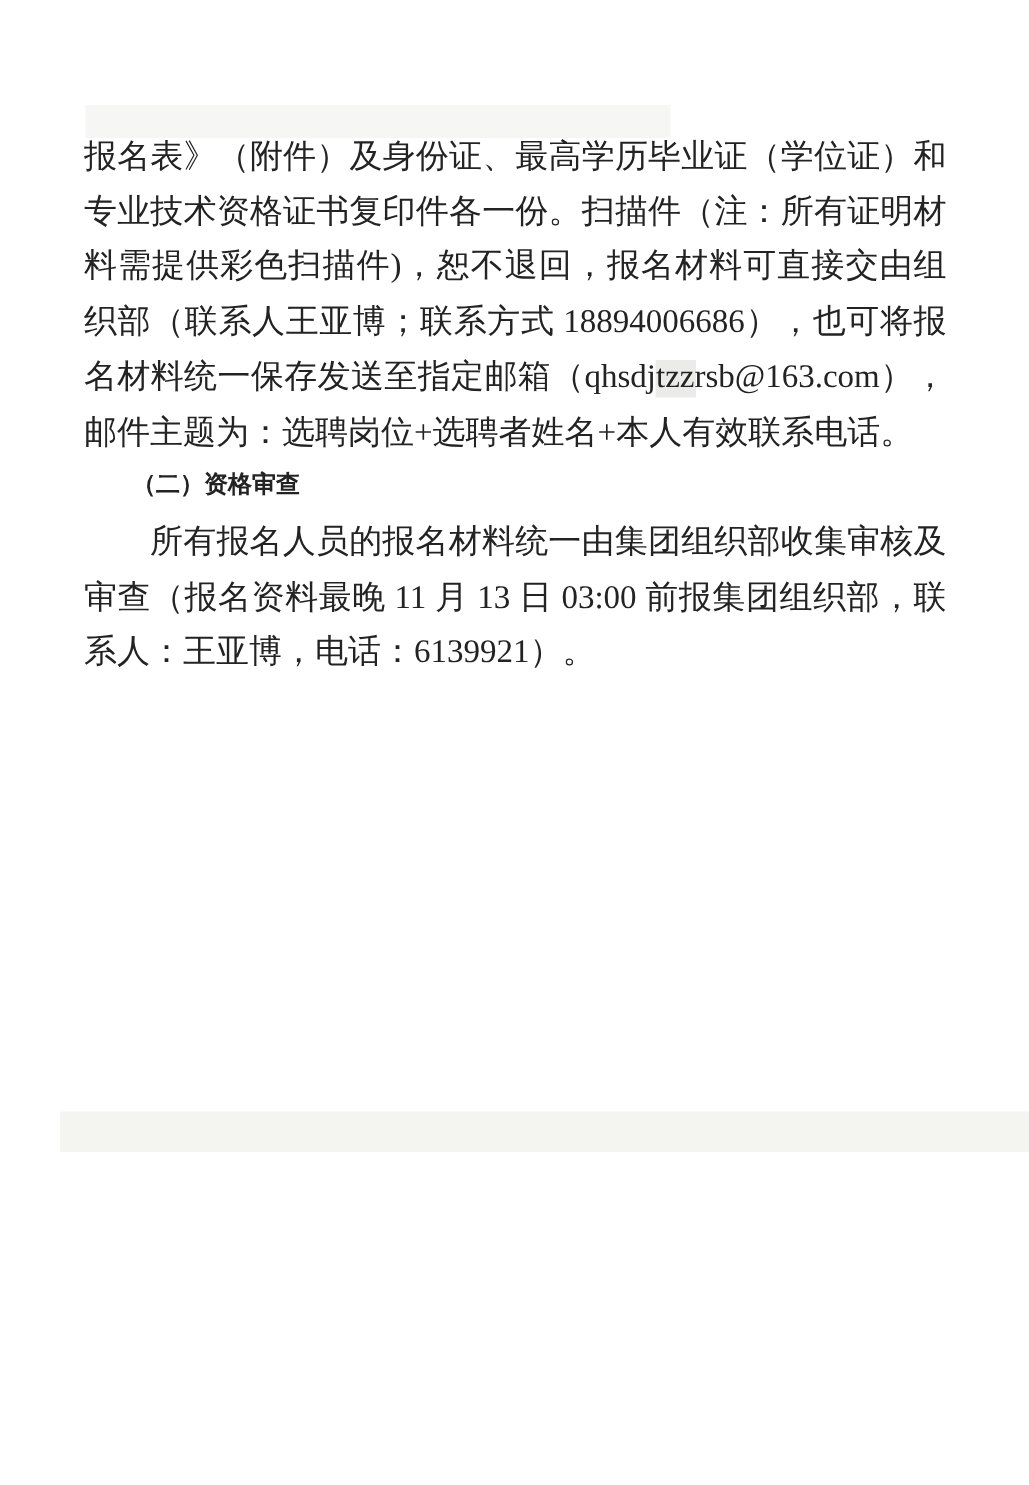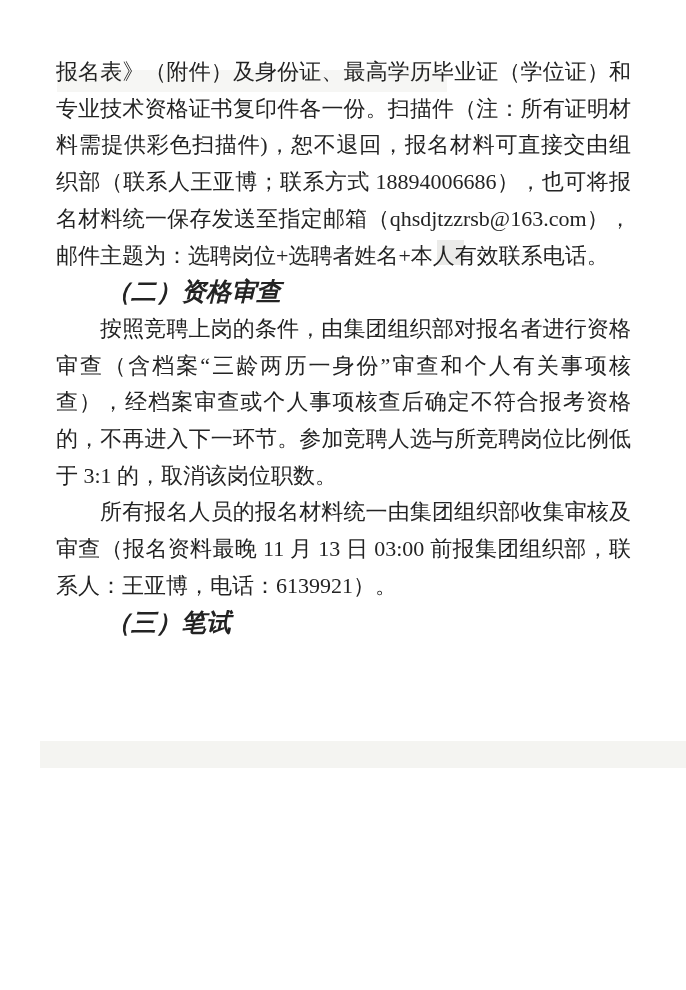--- a/index.html
+++ b/index.html
@@ -43,41 +43,39 @@
   }
   .doc-page p {
     margin: 0;
     padding: 0;
   }
   p.para {
     text-indent: 2em;
   }
   p.para-continuation {
     text-indent: 0;
+    margin-top: 32px;
   }
   p.heading {
     text-indent: 2em;
     font-weight: bold;
-    font-size: 25px;
-    font-style: italic;
+    font-size: 16px;
   }
 </style>
 </head>
 <body>
 
 <div class="scan-artifact artifact-band-top"></div>
 <div class="scan-artifact artifact-square"></div>
 <div class="scan-artifact artifact-band-interview"></div>
 
 <div class="doc-page">
   <p class="para-continuation">报名表》（附件）及身份证、最高学历毕业证（学位证）和专业技术资格证书复印件各一份。扫描件（注：所有证明材料需提供彩色扫描件)，恕不退回，报名材料可直接交由组织部（联系人王亚博；联系方式 18894006686），也可将报名材料统一保存发送至指定邮箱（qhsdjtzzrsb@163.com），邮件主题为：选聘岗位+选聘者姓名+本人有效联系电话。</p>
 
   <p class="heading">（二）资格审查</p>
 
-  <p class="para">按照竞聘上岗的条件，由集团组织部对报名者进行资格审查（含档案“三龄两历一身份”审查和个人有关事项核查），经档案审查或个人事项核查后确定不符合报考资格的，不再进入下一环节。参加竞聘人选与所竞聘岗位比例低于 3:1 的，取消该岗位职数。</p>
 
   <p class="para">所有报名人员的报名材料统一由集团组织部收集审核及审查（报名资料最晚 11 月 13 日 03:00 前报集团组织部，联系人：王亚博，电话：6139921）。</p>
 
-  <p class="heading">（三）笔试</p>
 
 
 
 </div>
 
 </body></html>

